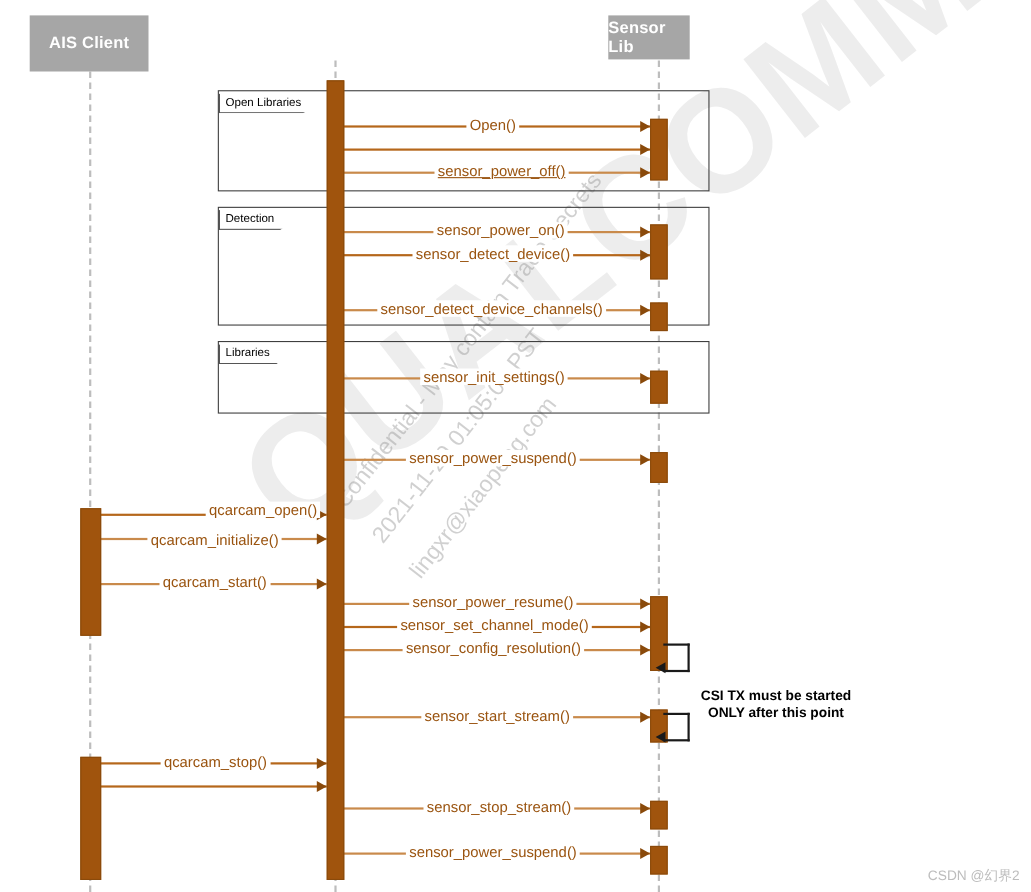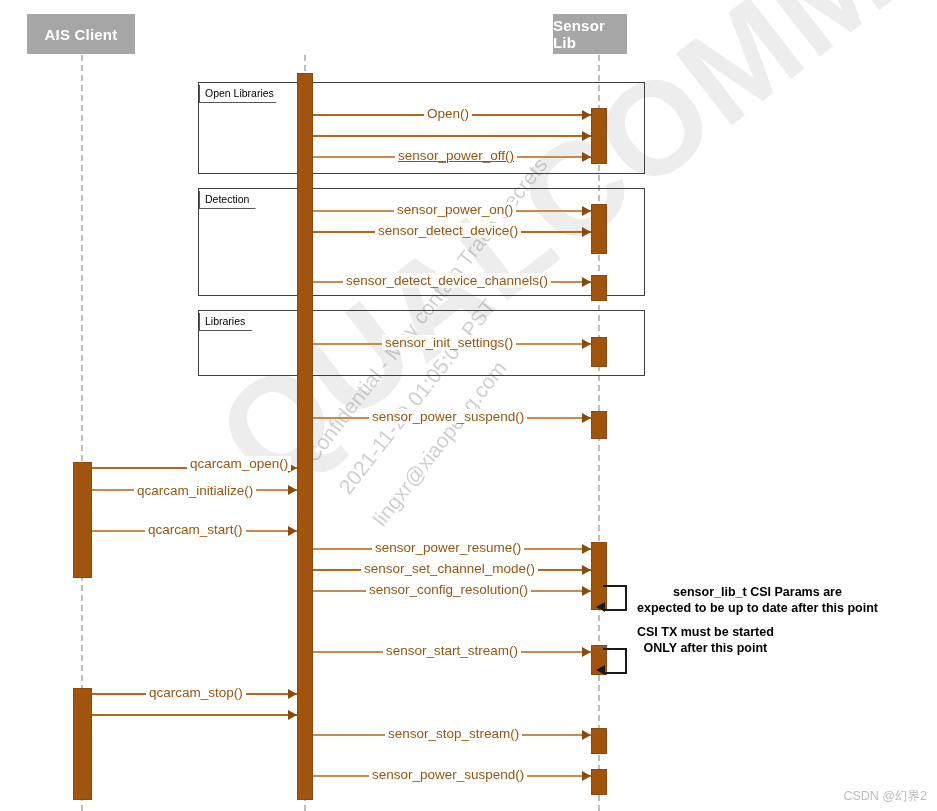--- a/index.html
+++ b/index.html
@@ -91,21 +91,21 @@
     <div class="wm-big">QUALCOMM</div>
     <div class="wm-line wm-l1">Confidential - May contain Trade Secrets</div>
     <div class="wm-line wm-l2">2021-11-29 01:05:06 PST</div>
     <div class="wm-line wm-l3">lingxr@xiaopeng.com</div>
   </div>
 
   <div class="lifeline" style="left:81px;top:55px;height:756px;"></div>
   <div class="lifeline" style="left:304px;top:55px;height:756px;"></div>
   <div class="lifeline" style="left:598px;top:55px;height:756px;"></div>
 
-  <div class="header-box" style="left:27px;top:14px;width:108px;height:40px;">
+  <div class="header-box" style="left:27px;top:14px;width:108px;height:51px;">
     <span>AIS Client</span>
   </div>
   <div class="header-box" style="left:553px;top:14px;width:74px;height:40px;">
     <span>Sensor Lib</span>
   </div>
 
   <div class="frag" style="left:198px;top:82px;width:447px;height:92px;"></div>
   <div class="frag-label" style="left:199px;top:85px;">Open Libraries</div>
 
   <div class="frag" style="left:198px;top:188px;width:447px;height:108px;"></div>
@@ -198,24 +198,20 @@
   <div class="msg thin" style="left:311px;top:734px;width:280px;"></div>
   <div class="arrowhead" style="left:582px;top:730px;"></div>
   <div class="msg-label" style="left:385px;top:726px;">sensor_stop_stream()</div>
 
   <div class="msg thin" style="left:311px;top:775px;width:280px;"></div>
   <div class="arrowhead" style="left:582px;top:771px;"></div>
   <div class="msg-label" style="left:369px;top:767px;">sensor_power_suspend()</div>
 
   <div class="selfcall" style="left:603px;top:585px;width:22px;height:22px;"></div>
   <div class="arrowhead left" style="left:596px;top:602px;"></div>
-  <div class="note note-c" style="left:637px;top:584px;">
-    <div>sensor_lib_t CSI Params are</div>
-    <div>expected to be up to date after this point</div>
-  </div>
 
   <div class="selfcall" style="left:603px;top:648px;width:22px;height:22px;"></div>
   <div class="arrowhead left" style="left:596px;top:665px;"></div>
   <div class="note note-c" style="left:637px;top:612px;margin-top:12px;">
     <div>CSI TX must be started</div>
     <div>ONLY after this point</div>
   </div>
 
   <div class="credit">CSDN @幻界2</div>
 

